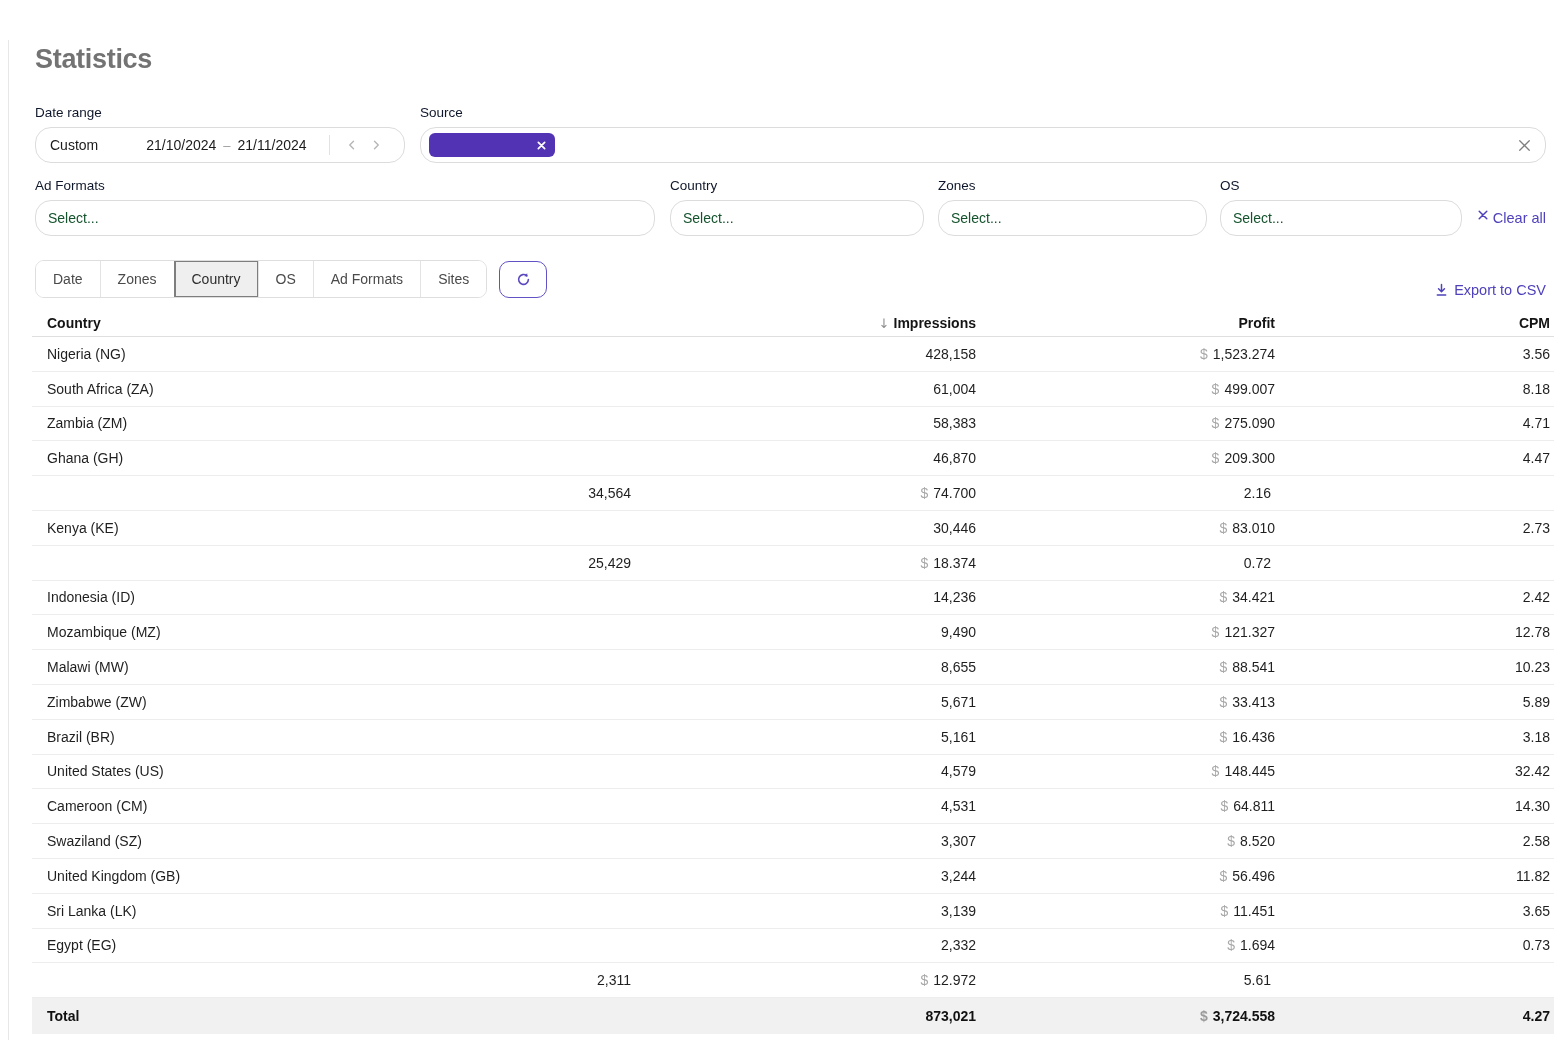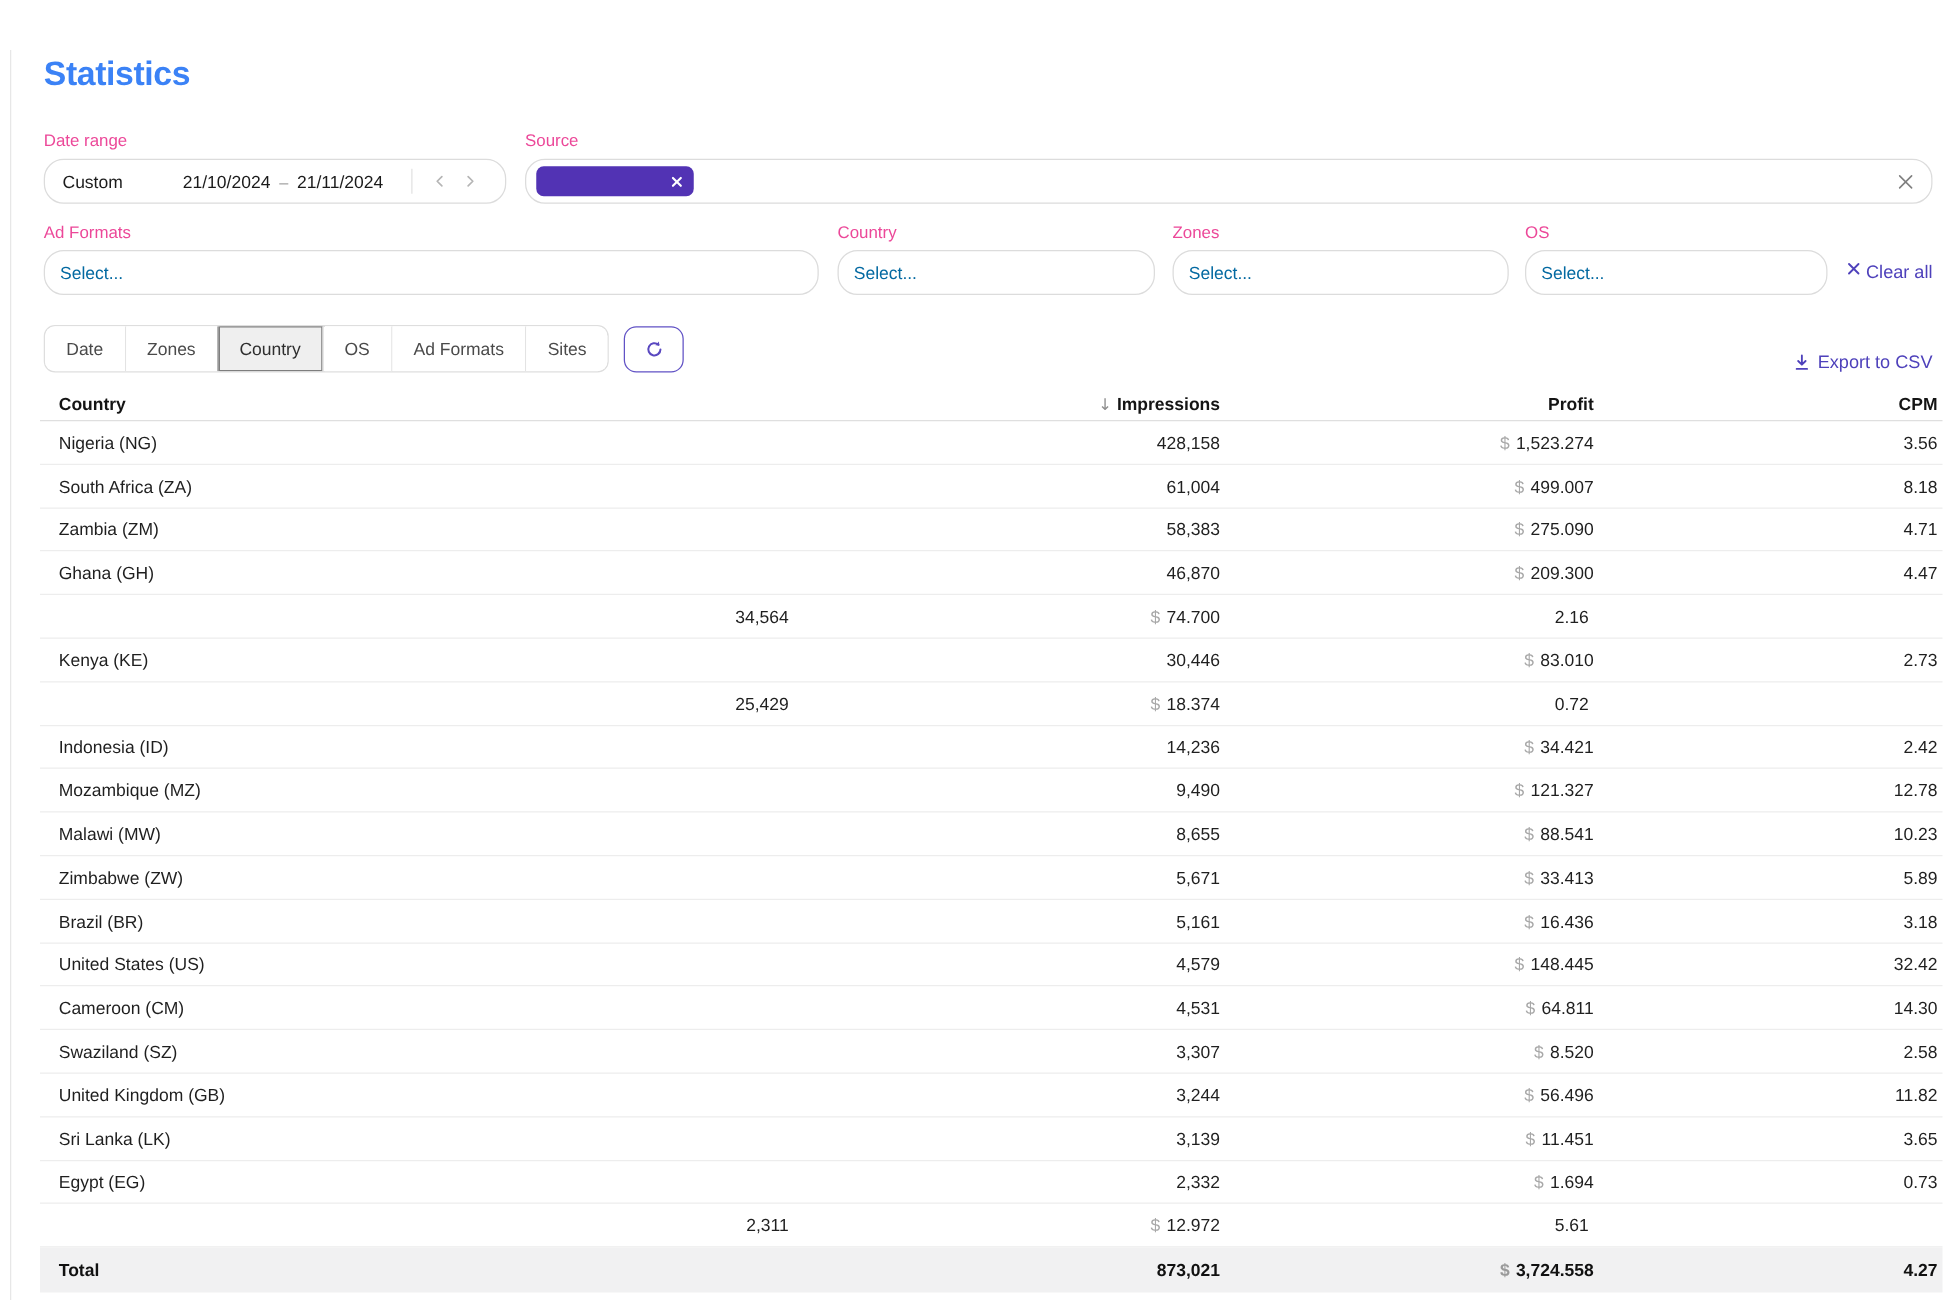--- a/index.html
+++ b/index.html
@@ -3,23 +3,23 @@
 <meta charset="utf-8">
 <style>
   * { margin:0; padding:0; box-sizing:border-box; }
   html,body { width:1562px; height:1040px; background:#fff; overflow:hidden; }
   body { font-family:"Liberation Sans", sans-serif; color:#1c1c1c; position:relative; }
 
   .left-rule { position:absolute; left:8px; top:40px; bottom:0; width:1px; background:#e7e7e7; }
 
   .page { position:absolute; left:9px; top:0; right:0; bottom:0; padding:44px 16px 0 26px; }
 
-  .page-title { font-size:27px; font-weight:800; letter-spacing:-0.3px; color:#3b82f6; }
-
-  .flabel { font-size:13.5px; color:#ec4899; margin-bottom:7px; }
+  .page-title { font-size:27px; font-weight:800; letter-spacing:-0.3px; color:#737373; }
+
+  .flabel { font-size:13.5px; color:#0f172a; margin-bottom:7px; }
 
   
   .frow1 { display:flex; margin-top:30px; }
   .fcol-date { width:370px; }
   .fcol-source { flex:1; margin-left:15px; }
 
   .control { height:36px; border:1px solid #dcdcdc; border-radius:16px; background:#fff;
              display:flex; align-items:center; font-size:14px; }
 
   .date-control { padding:0 10px 0 14px; }
@@ -32,21 +32,21 @@
 
   .source-control { padding:0 12px 0 8px; }
   .chip { width:126px; height:24px; background:var(--chip,#5233b4); border-radius:6px;
           display:flex; align-items:center; justify-content:flex-end; padding-right:9px; }
   .field-clear { margin-left:auto; background:none; border:none; cursor:pointer;
                  display:flex; align-items:center; color:#7f7f7f; }
 
   
   .frow2 { display:flex; margin-top:15px; align-items:flex-start; }
   .sel { }
-  .sel .control { padding:0 12px; color:#0369a1; }
+  .sel .control { padding:0 12px; color:#14532d; }
   .sel0 { width:620px; }
   .sel1 { width:254px; margin-left:15px; }
   .sel2 { width:269px; margin-left:14px; }
   .sel3 { width:242px; margin-left:13px; }
   .clear-all { margin-left:auto; margin-top:32px; background:none; border:none; cursor:pointer;
                color:var(--link,#4e41bb); font-size:14.5px; display:flex; gap:5px;
                font-family:"Liberation Sans", sans-serif; }
 
   
   .trow-bar { display:flex; align-items:flex-end; margin-top:24px; }

